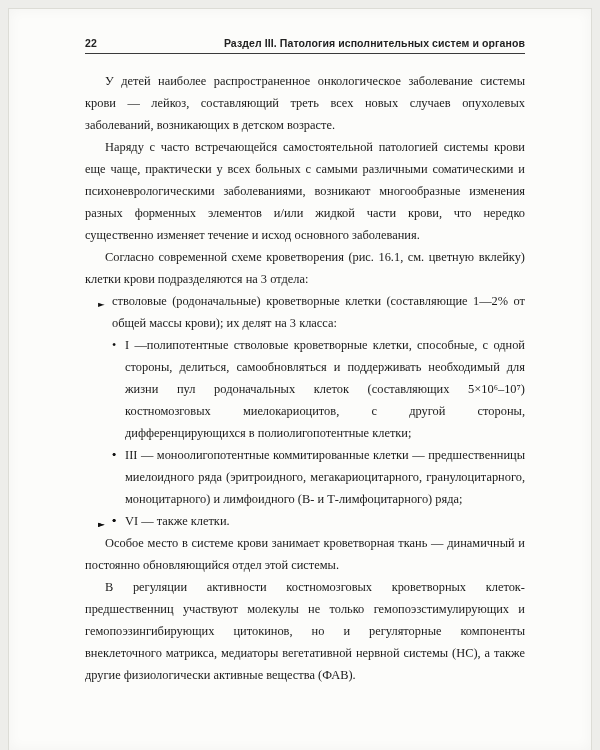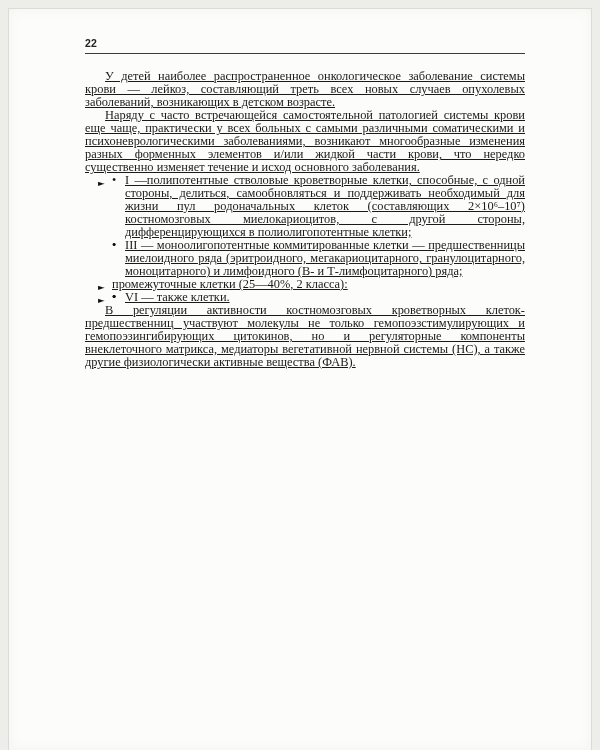--- a/index.html
+++ b/index.html
@@ -52,24 +52,23 @@
   .header-rule {
     border: none;
     border-top: 1.4px solid #3a3a3a;
     margin-top: 4px;
     margin-bottom: 16px;
   }
 
   
   .body-text {
     font-size: 12.4px;
-    line-height: 13px;
+    line-height: 22px;
     text-align: justify;
     hyphens: auto;
-    text-decoration: underline;
   }
 
   .block { text-align: justify; }
 
   .para { text-indent: 20px; }
 
   .b1 {
     position: relative;
     padding-left: 27px;
   }
@@ -96,34 +95,37 @@
 </style>
 </head>
 <body>
 
 <div class="scan-canvas">
   <div class="page">
     <div class="content">
 
       <div class="header">
         <span>22</span>
+        <span>Раздел III. Патология исполнительных систем и органов</span>
       </div>
 
       <hr class="header-rule">
 
       <div class="body-text">
           <div class="block para">У детей наиболее распространенное онкологическое заболевание системы крови — лейкоз, составляющий треть всех новых случаев опухолевых заболеваний, возникающих в детском возрасте.</div>
           <div class="block para">Наряду с часто встречающейся самостоятельной патологией системы крови еще чаще, практически у всех больных с самыми различными соматическими и психоневрологическими заболеваниями, возникают многообразные изменения разных форменных элементов и/или жидкой части крови, что нередко существенно изменяет течение и исход основного заболевания.</div>
-          <div class="block b1"><span class="marker">►</span></div>
-          <div class="block b2"><span class="marker">•</span><span>I —полипотентные стволовые кроветворные клетки, способные, с одной стороны, делиться, самообновляться и поддерживать необходимый для жизни пул родоначальных клеток (составляющих 2×10⁶–10⁷) костномозговых миелокариоцитов, с другой стороны, дифференцирующихся в полиолигопотентные клетки;</span></div>
+          <div class="block para">Согласно современной схеме кроветворения (рис. 16.1, см. цветную вклейку) клетки крови подразделяются на 3 отдела:</div>
+          <div class="block b1"><span class="marker">►</span><span>стволовые (родоначальные) кроветворные клетки (составляющие 1—2% от общей массы крови); их делят на 3 класса:</span></div>
+          <div class="block b2"><span class="marker">•</span><span>I —полипотентные стволовые кроветворные клетки, способные, с одной стороны, делиться, самообновляться и поддерживать необходимый для жизни пул родоначальных клеток (составляющих 5×10⁶–10⁷) костномозговых миелокариоцитов, с другой стороны, дифференцирующихся в полиолигопотентные клетки;</span></div>
           <div class="block b2"><span class="marker">•</span></div>
           <div class="block b2"><span class="marker">•</span><span>III — моноолигопотентные коммитированные клетки — предшественницы миелоидного ряда (эритроидного, мегакариоцитарного, гранулоцитарного, моноцитарного) и лимфоидного (В- и Т-лимфоцитарного) ряда;</span></div>
-          <div class="block b1"><span class="marker">►</span><span>промежуточные клетки (25—40%, 2 класса):</span></div>
+          <div class="block b1"><span class="marker">►</span></div>
           <div class="block b2"><span class="marker">•</span></div>
           <div class="block b2"><span class="marker">•</span></div>
           <div class="block b1"><span class="marker">►</span></div>
           <div class="block b2"><span class="marker">•</span><span>VI — также клетки.</span></div>
+          <div class="block para">Особое место в системе крови занимает кроветворная ткань — динамичный и постоянно обновляющийся отдел этой системы.</div>
           <div class="block para">В регуляции активности костномозговых кроветворных клеток-предшественниц участвуют молекулы не только гемопоэзстимулирующих и гемопоэзингибирующих цитокинов, но и регуляторные компоненты внеклеточного матрикса, медиаторы вегетативной нервной системы (НС), а также другие физиологически активные вещества (ФАВ).</div>
         </div>
 
     </div>
   </div>
 </div>
 
 </body></html>

